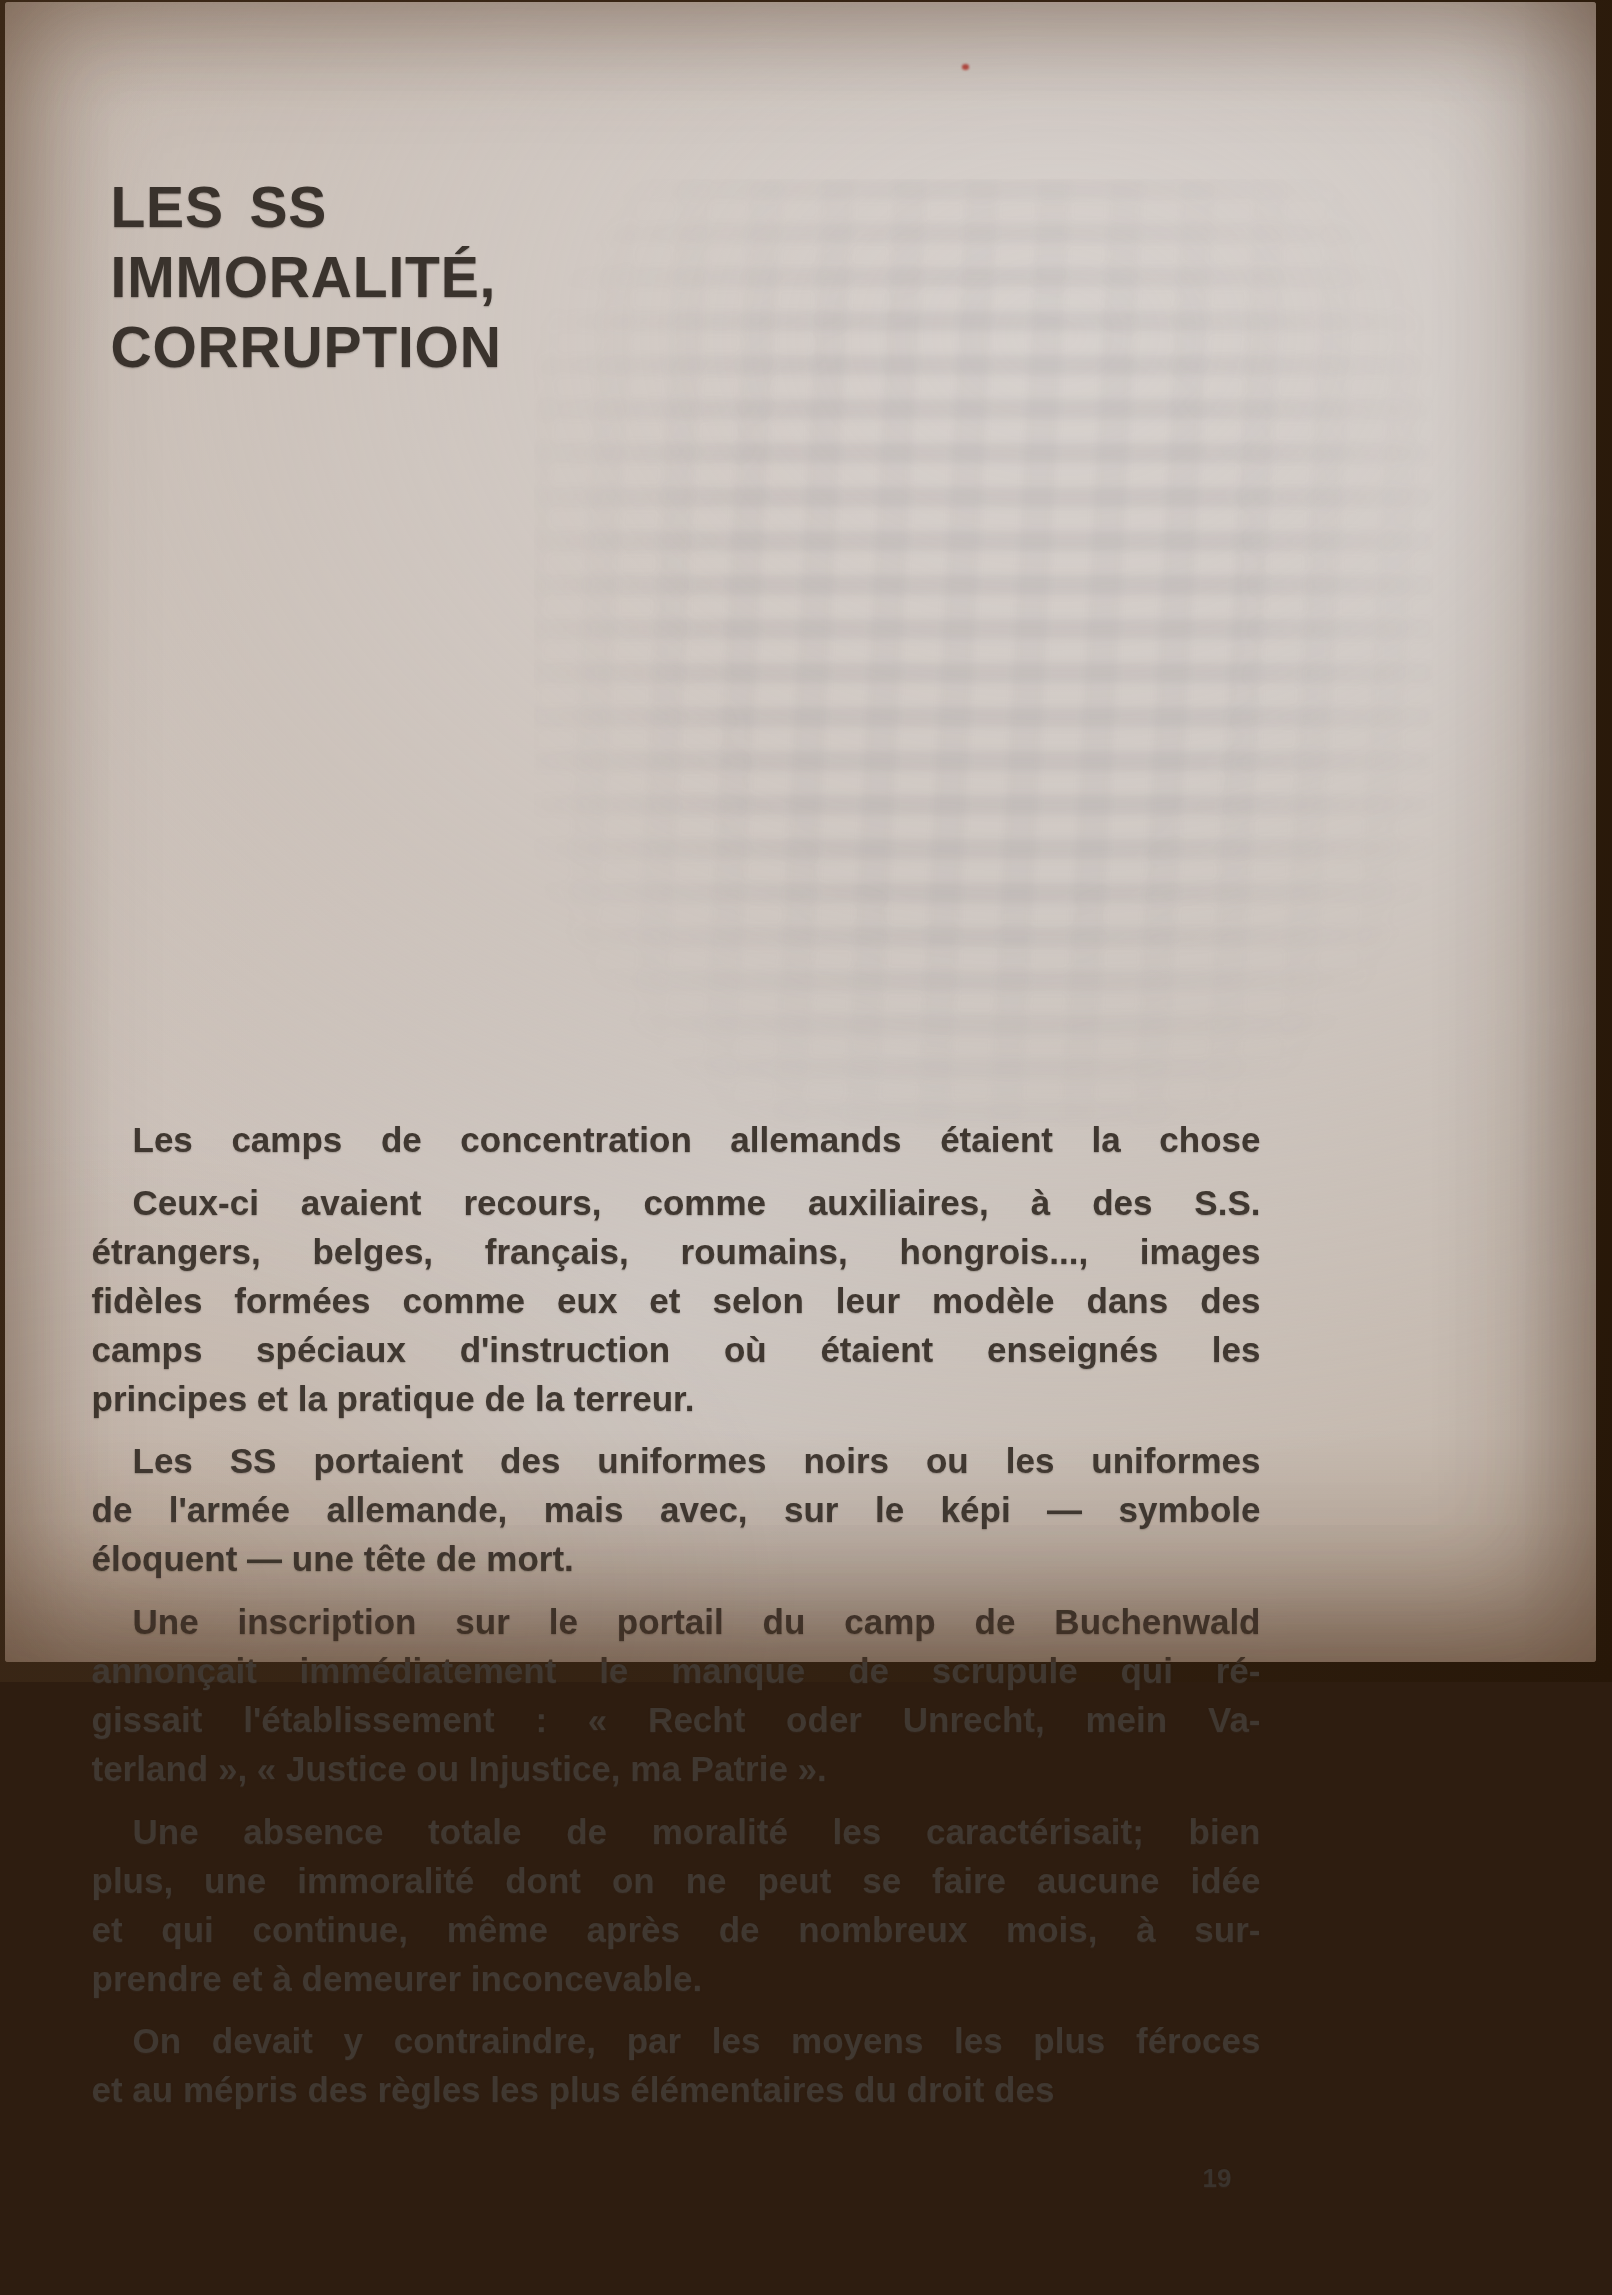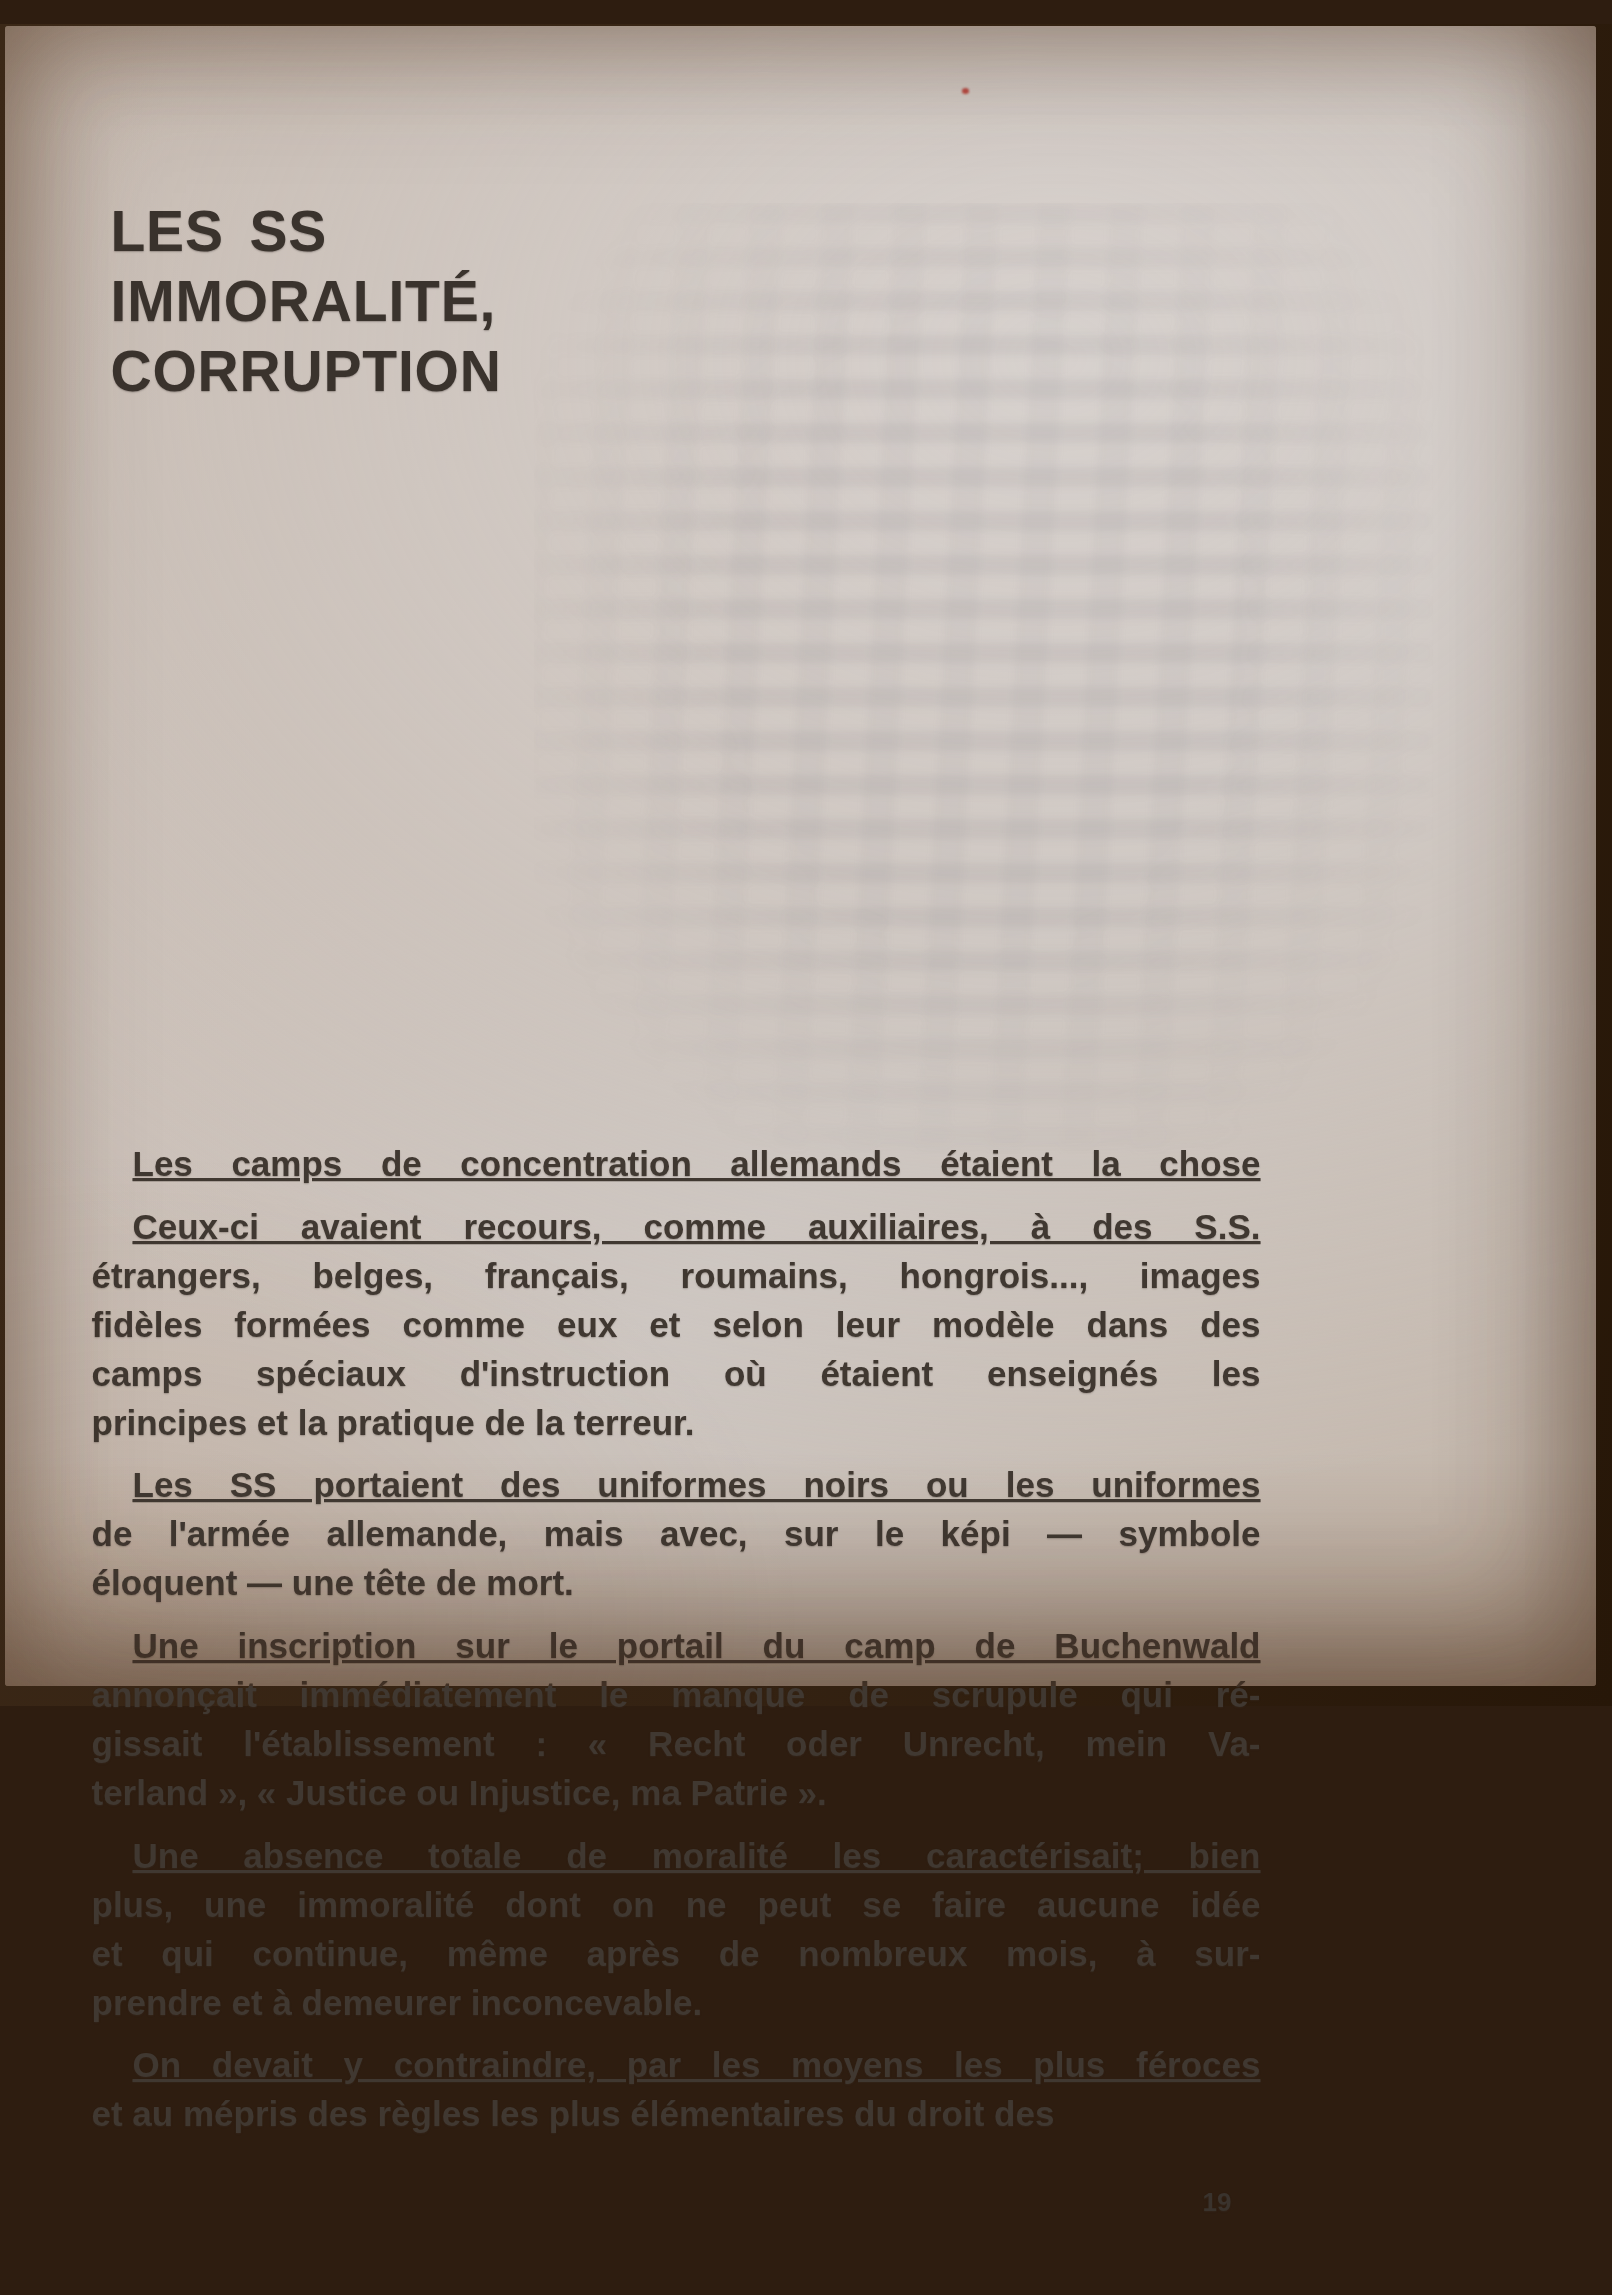--- a/index.html
+++ b/index.html
@@ -6,21 +6,20 @@
     margin:0;padding:0;
     width:1612px;height:2295px;
     overflow:hidden;
     background:#2e1d10;
     font-family:"Liberation Sans",sans-serif;
   }
   .photo{
     position:relative;
     width:1612px;height:1682px;
     background:linear-gradient(100deg,#3b2817 0%,#342212 55%,#271708 100%);
-    margin-top:24px;
   }
   
   .paper{
     position:absolute;
     left:4.5px;top:2.3px;right:16px;bottom:20.4px;
     border-radius:3px;
     background:
       radial-gradient(130% 95% at 66% 20%, rgba(217,212,209,.85) 0%, rgba(207,199,193,.45) 45%, rgba(0,0,0,0) 72%),
       radial-gradient(60% 40% at 8% 96%, rgba(151,112,76,.22) 0%, rgba(0,0,0,0) 70%),
       linear-gradient(102deg, rgba(130,97,66,.16) 0%, rgba(0,0,0,0) 9%),
@@ -65,21 +64,21 @@
     font-size:35px;line-height:49px;
     color:#403831;
     text-shadow:0 0.8px 1.5px rgba(60,50,42,.30);
   }
   .para{margin:0 0 13.6px 0;}
   .para .line{
     text-align:justify;
     text-align-last:justify;
   }
   .para .line.last{text-align-last:left;}
-  .para .line.first{text-indent:41px;text-decoration:underline;}
+  .para .line.first{text-indent:41px;}
   .pagenum{
     position:absolute;
     left:1198px;top:2152px;
     font-weight:700;
     font-size:26px;line-height:49px;
     color:#3a332d;
     text-shadow:0 0.8px 1.5px rgba(60,50,42,.30);
   }
   
   .vignette{

